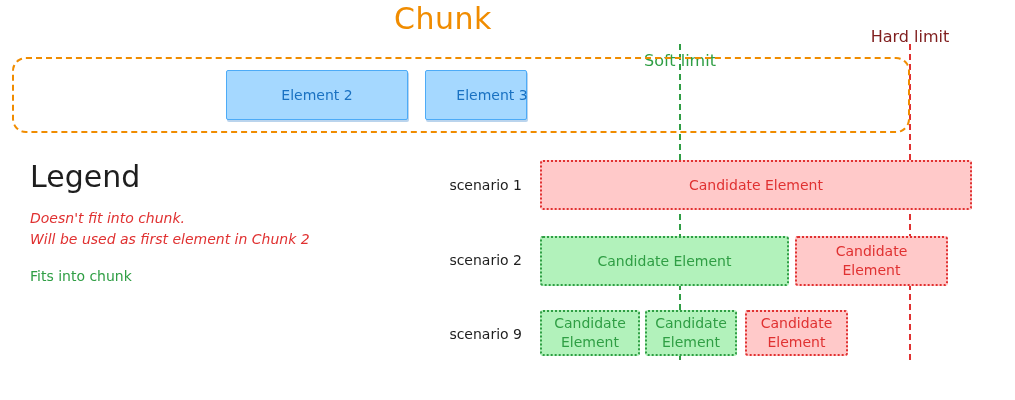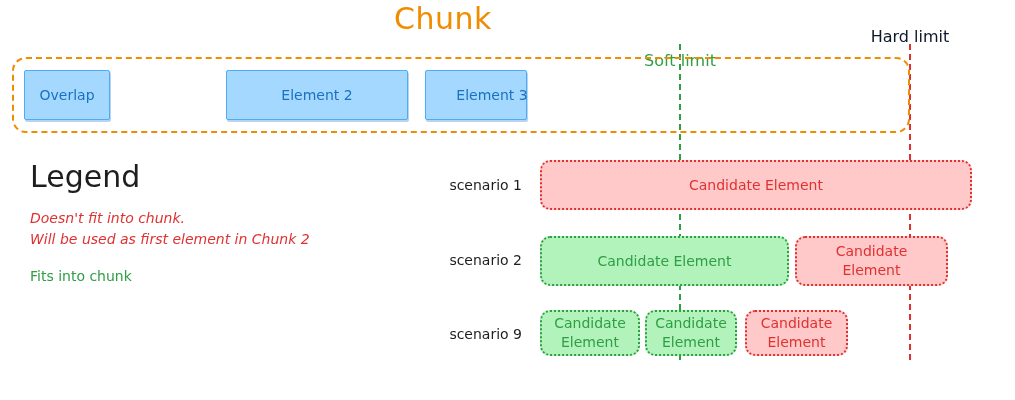--- a/index.html
+++ b/index.html
@@ -25,21 +25,21 @@
   .title{
     left:383px;top:2px;width:120px;
     font-size:30px;color:#f08c00;
     text-align:center;
     letter-spacing:0.5px;
   }
 
   
   .limit-label{font-size:16px;text-align:center;}
   .soft-label{left:620px;top:28px;width:120px;color:#2f9e44;margin-top:24px;}
-  .hard-label{left:850px;top:28px;width:120px;color:#0f172a;}
+  .hard-label{left:850px;top:28px;width:120px;color:#7f1d1d;}
 
   
   .vline{position:absolute;width:0;border-left-width:2.5px;border-left-style:dashed;}
   .soft-line{left:679px;top:44px;height:316px;border-left-color:#2f9e44;}
   .hard-line{left:909px;top:44px;height:316px;border-left-color:#e03131;}
 
   
   .chunk-box{
     left:12px;top:57px;width:898px;height:76px;
     border:2.5px dashed #f08c00;
@@ -72,21 +72,21 @@
   .sc-label{
     left:430px;width:92px;
     font-size:14px;color:#1e1e1e;text-align:right;
   }
   .sc1-label{top:177px;}
   .sc2-label{top:252px;}
   .sc3-label{top:326px;}
 
   
   .cand{
-    border-width:2px;border-style:dotted;border-radius:10px;
+    border-width:2px;border-style:dotted;border-radius:3px;
     font-size:14px;
     display:flex;align-items:center;justify-content:center;
     text-align:center;
     line-height:1.35;
   }
   .cand.red{background:#ffc9c9;border-color:#e03131;color:#e03131;}
   .cand.green{background:#b2f2bb;border-color:#2f9e44;color:#2f9e44;}
 
   
   .s1a{left:540px;top:160px;width:432px;height:50px;}
@@ -106,21 +106,20 @@
   <div class="node hand title">Chunk</div>
 
   <div class="node hand limit-label soft-label">Soft limit</div>
   <div class="node hand limit-label hard-label">Hard limit</div>
 
   <div class="vline soft-line"></div>
   <div class="vline hard-line"></div>
 
   <div class="node chunk-box"></div>
 
-  <div class="node hand el-box el-overlap">Overlap</div>
   <div class="node hand el-box el-2">Element 2</div>
   <div class="node hand el-box el-3">Element 3</div>
 
   <div class="node hand legend-title">Legend</div>
   <div class="node hand legend-red">Doesn't fit into chunk.
 Will be used as first element in Chunk 2</div>
   <div class="node hand legend-green">Fits into chunk</div>
 
   <div class="node hand sc-label sc1-label">scenario 1</div>
   <div class="node hand cand red s1a">Candidate Element</div>

